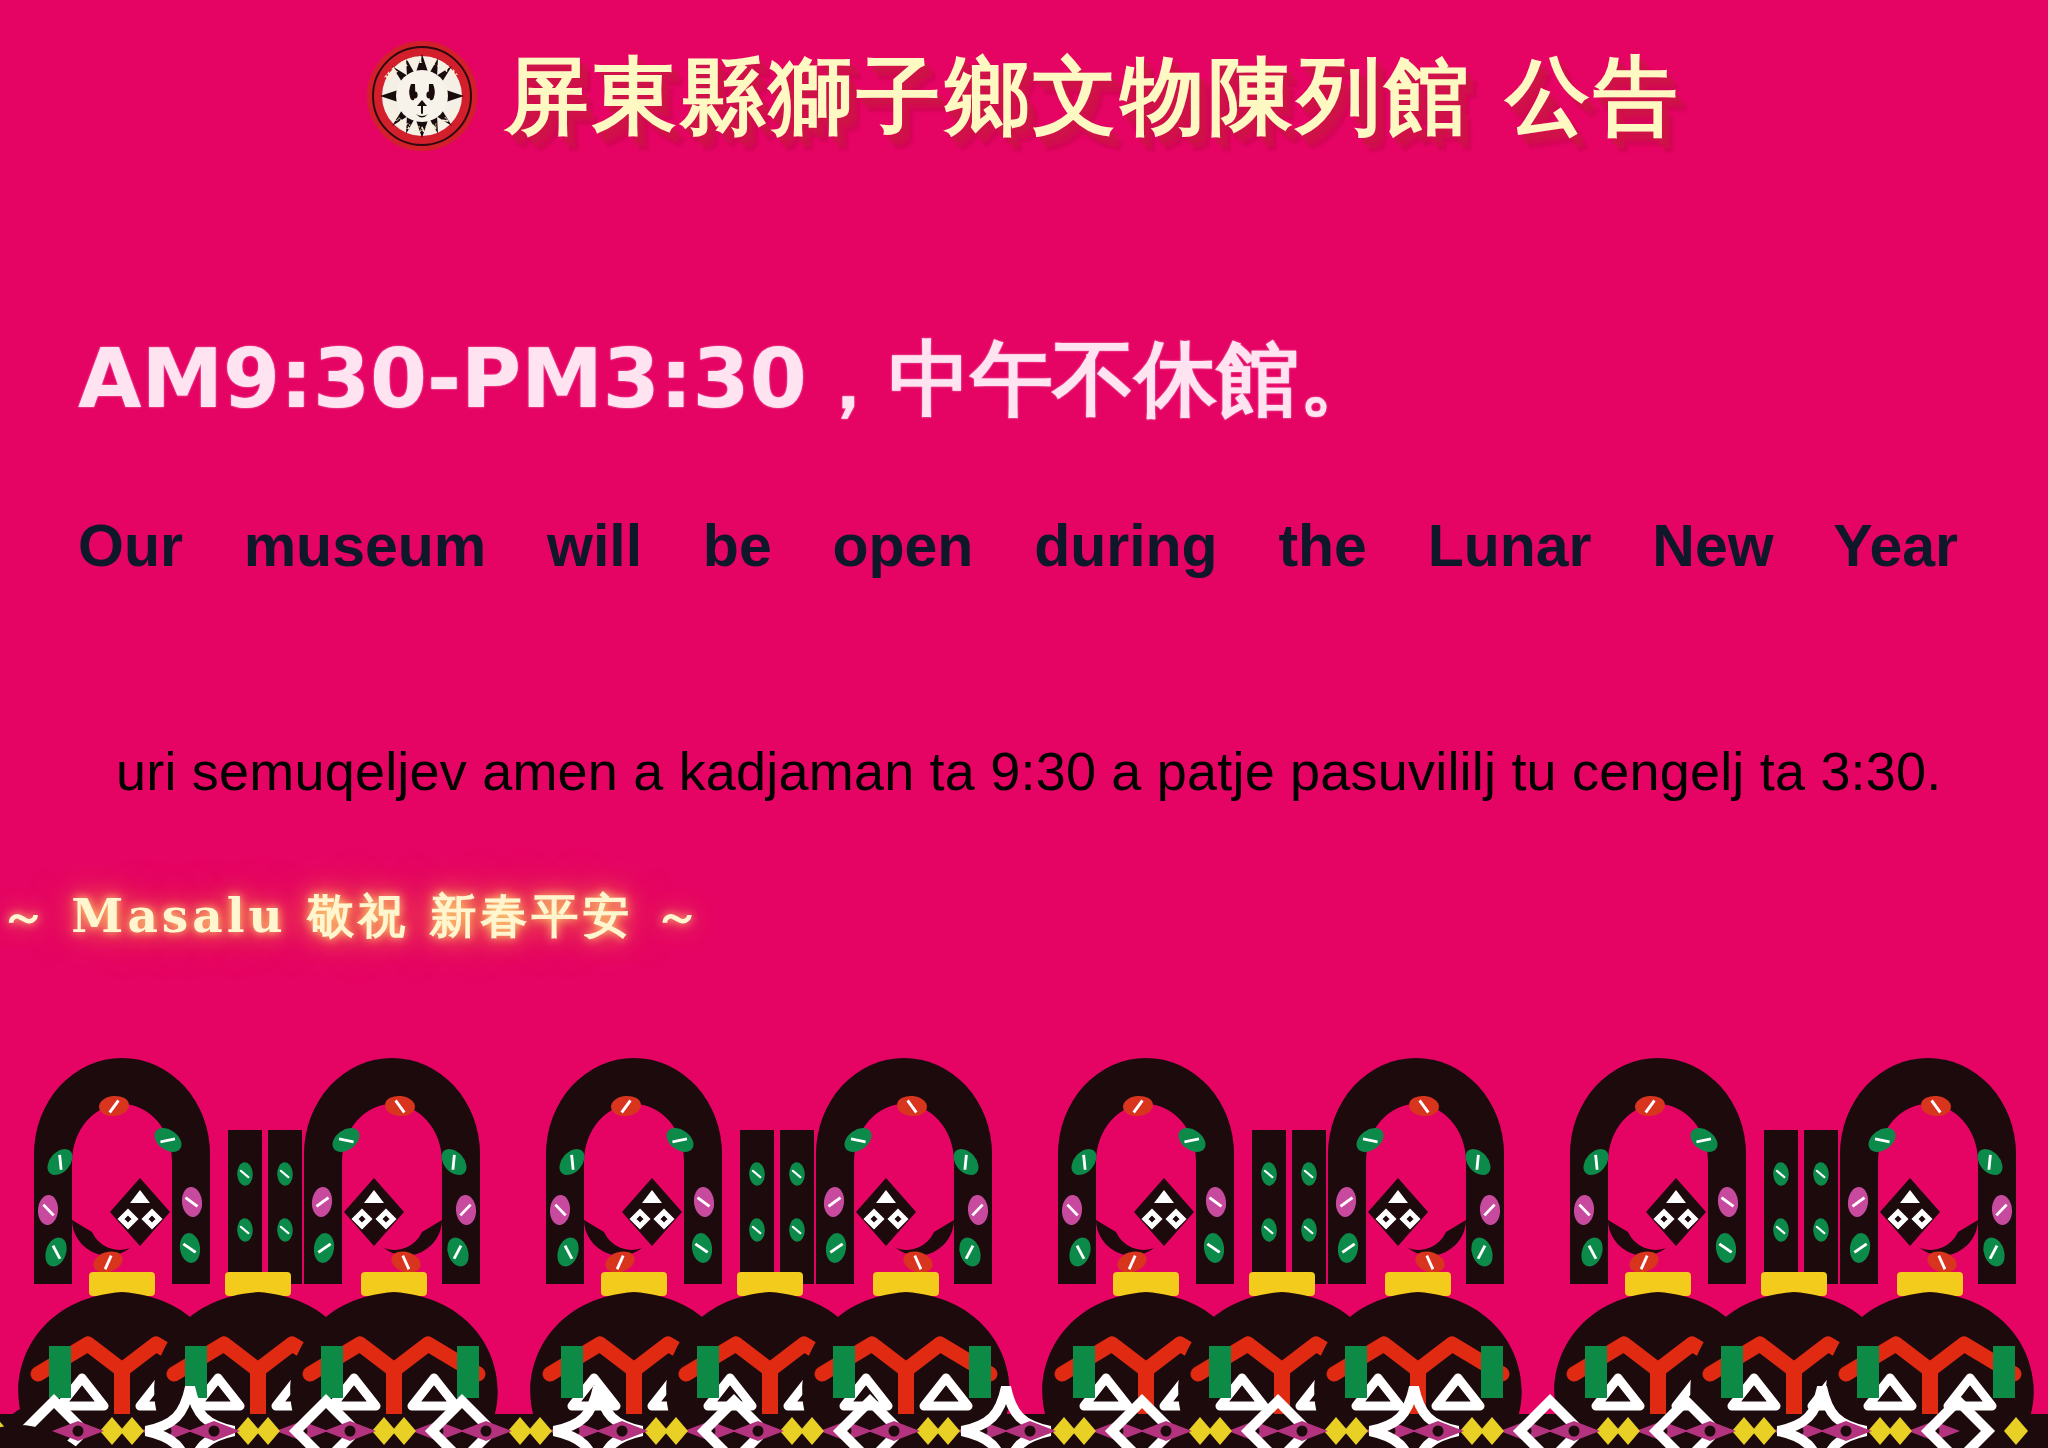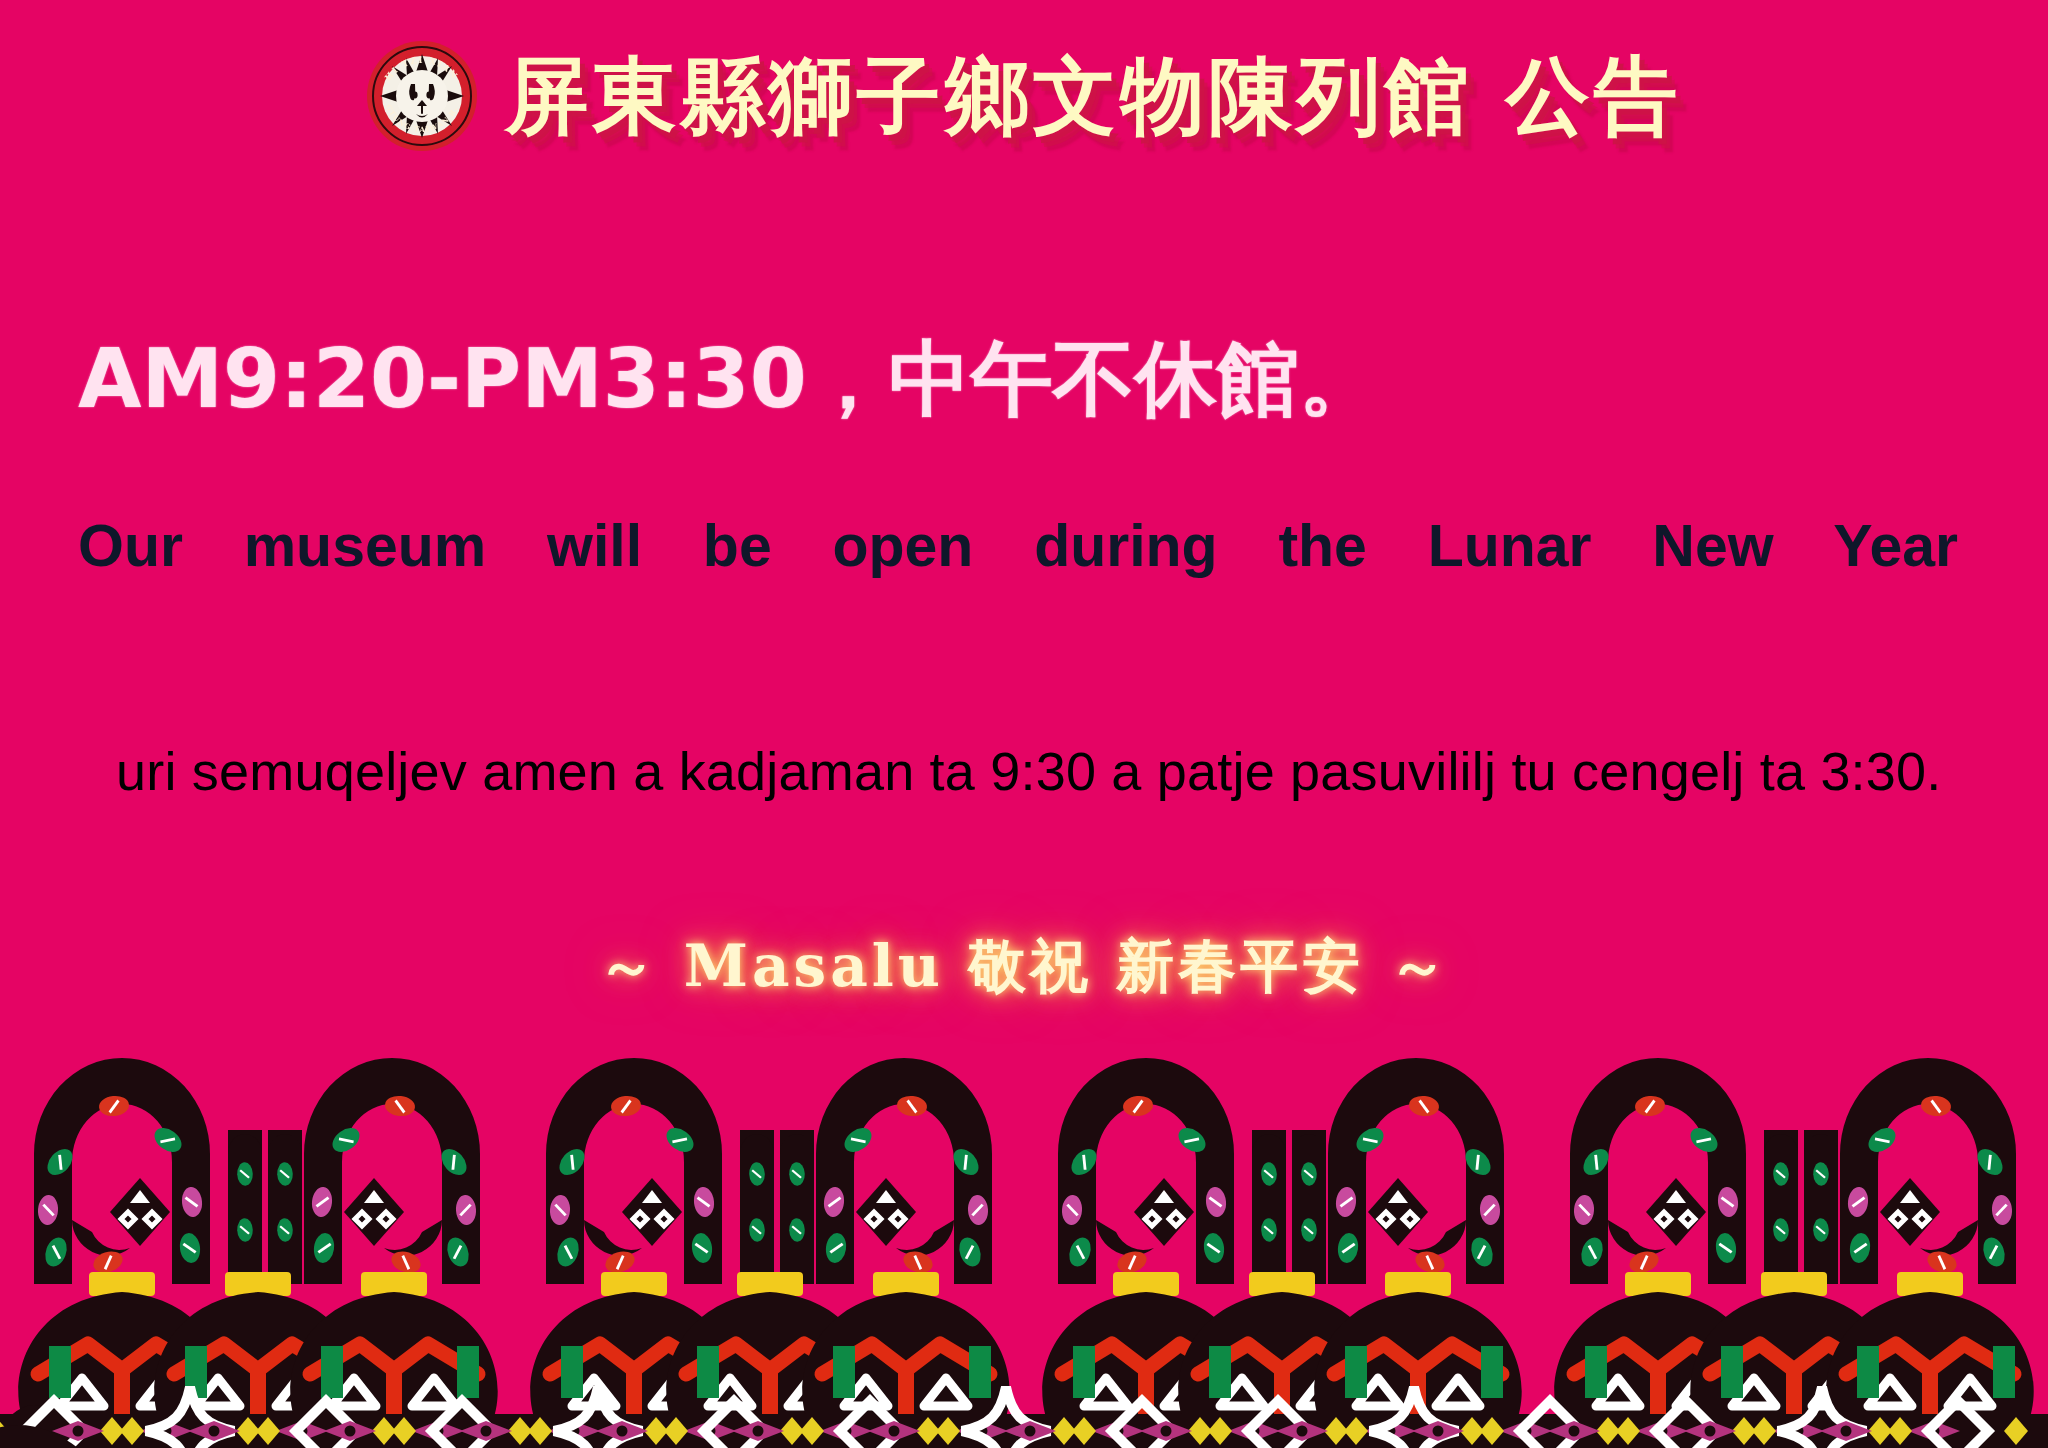--- a/index.html
+++ b/index.html
@@ -91,32 +91,30 @@
     font-family:"Liberation Sans","DejaVu Sans",sans-serif;
     font-weight:400;
     font-size:54px;
     line-height:1.36;
     letter-spacing:.2px;
   }
 
   
   .greeting{
     position:absolute;top:885px;left:0;width:2048px;
-    text-align:center;
     font-family:"DejaVu Serif","Liberation Serif",serif;
     font-weight:700;
-    font-size:58px;
+    font-size:47px;
     letter-spacing:4px;
     color:#fff6cf;
     text-shadow:
       0 0 10px rgba(255,226,120,.95),
       0 0 24px rgba(255,196,60,.75),
       0 0 46px rgba(255,170,30,.55);
     white-space:nowrap;
-    margin-top:43px;
   }
 
   
   .border-art{
     position:absolute;left:0;bottom:0;width:2048px;height:432px;
   }
   .border-art svg{display:block;width:2048px;height:432px;}
 </style>
 </head>
 <body style="background: rgb(229, 4, 100);">
@@ -168,21 +166,21 @@
         <text font-family="DejaVu Serif, serif" font-size="7.2" font-weight="700" fill="#fdf0d8" letter-spacing="1.0">
           <textPath href="#arcBotR" startOffset="50%" text-anchor="middle">PINGTUNG TAIWAN R.O.C.</textPath>
         </text>
       </svg>
     </div>
 
     <div class="title-main" style="color: #fef9c3;">屏東縣獅子鄉文物陳列館 公告</div>
   </div>
 
 
-  <div class="line-hours" style="color: rgb(255, 227, 240);">AM9:20-PM3:30，中午不休館。</div>
+  <div class="line-hours" style="color: rgb(255, 227, 240);">AM9:30-PM3:30，中午不休館。</div>
 
   <div class="block-en" style="color: #0f172a;">
     <span class="en-line l1">Our museum will be open during the Lunar New Year</span>
   </div>
 
   <div class="block-pw" style="color: #000000; margin-left: 44px;">uri semuqeljev amen a kadjaman ta 9:30 a patje pasuvililj tu cengelj ta 3:30.</div>
 
   <div class="greeting" style="color: rgb(255, 246, 207);">～ Masalu  敬祝 新春平安 ～</div>
 
   <div class="border-art">

